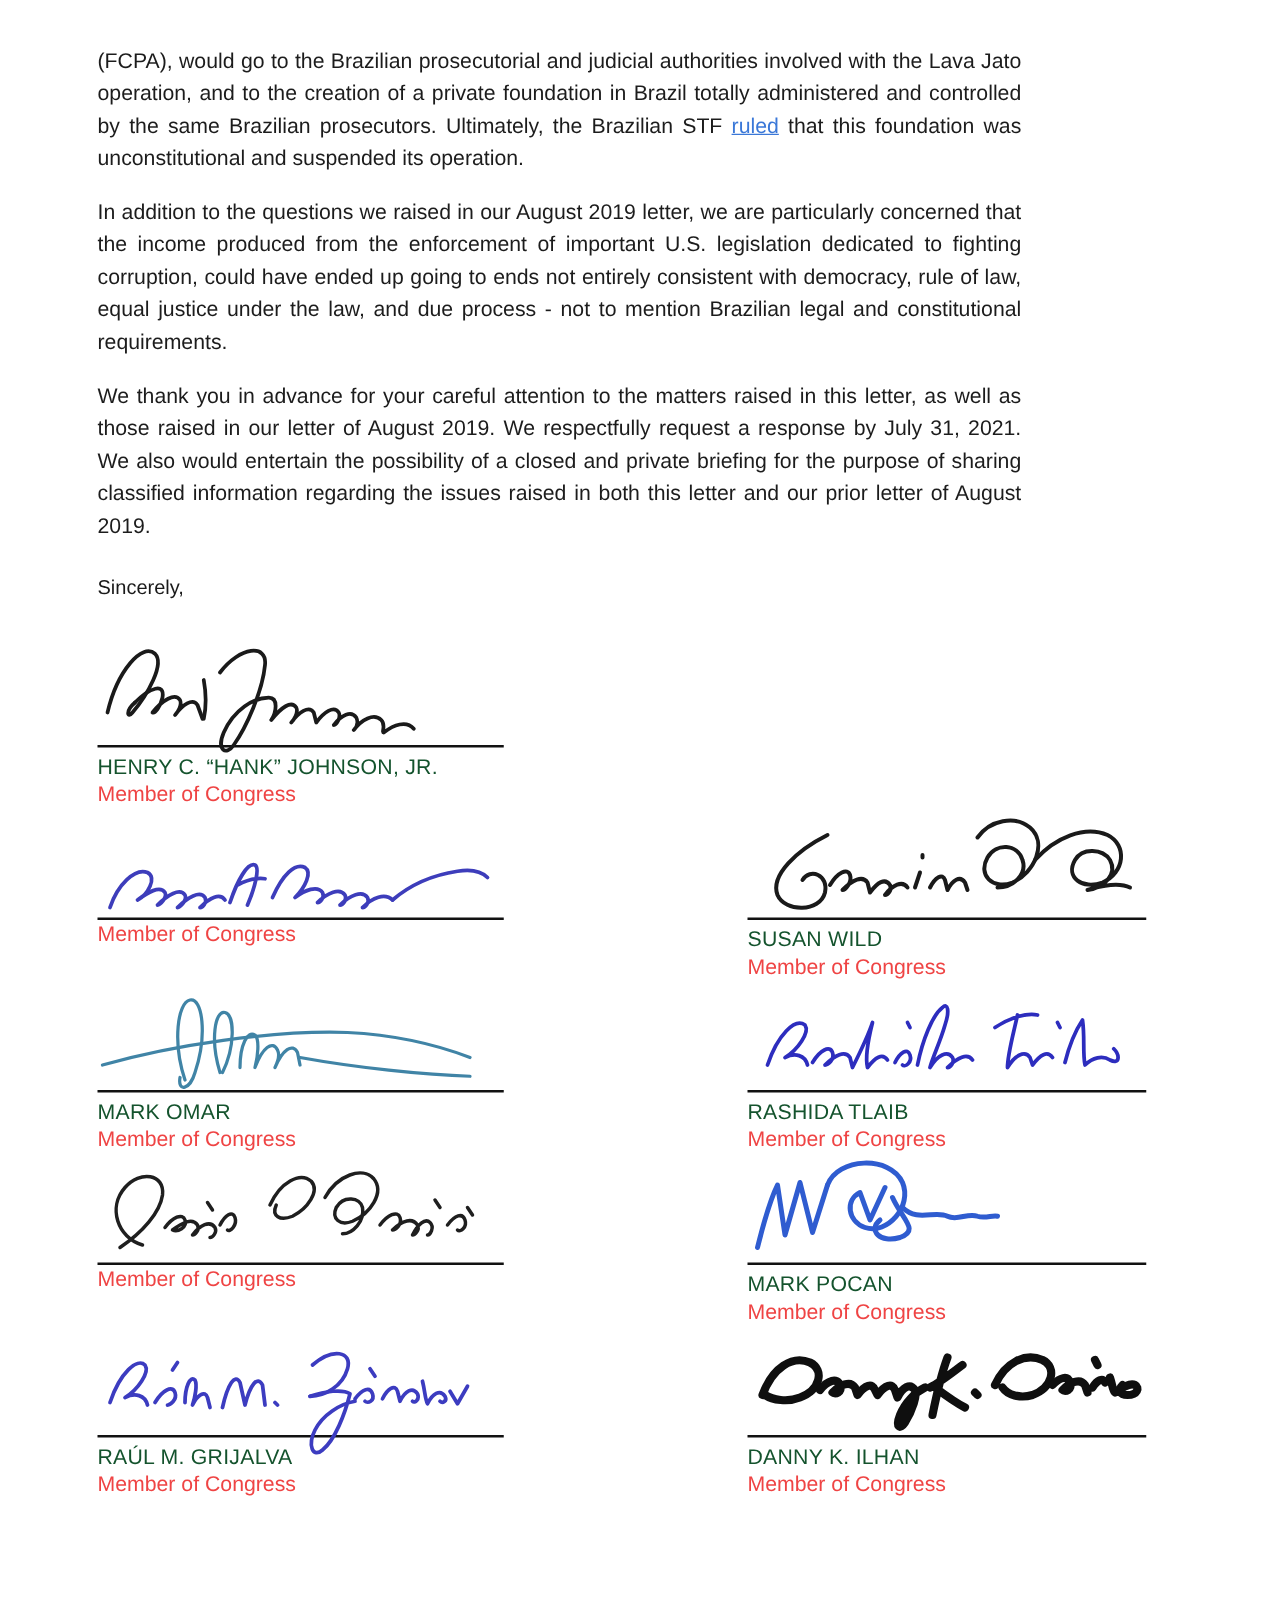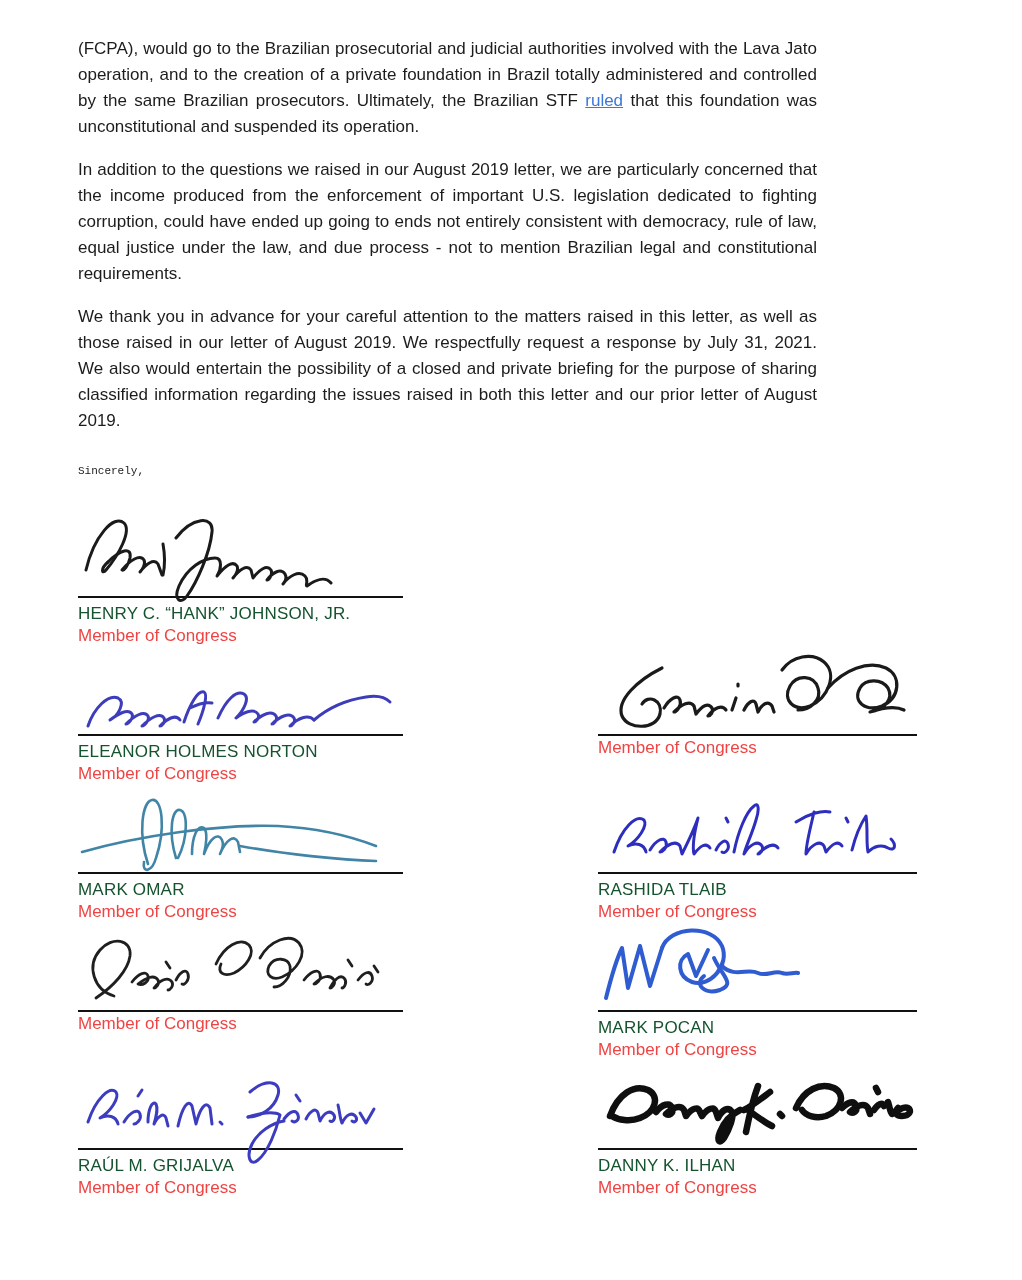--- a/index.html
+++ b/index.html
@@ -19,24 +19,23 @@
     text-align: justify;
     margin-bottom: 17px;
     color: #1c1c1c;
   }
   a.doc-link {
     color: #3b78d8;
     text-decoration: underline;
     cursor: pointer;
   }
   .closing {
-    font-size: 11px;
+    font-size: 16px;
     line-height: 26px;
     margin-top: 24px;
-    font-family: Liberation Mono, monospace;
   }
   .sig-area { margin-top: 22px; }
   .sig-row {
     display: grid;
     grid-template-columns: 520px 1fr;
     margin-bottom: -3px;
   }
   .sig-block { width: 325px; }
   .sig-img {
     height: 90px;
@@ -104,37 +103,37 @@
           <svg width="315" height="92" viewBox="0 0 315 92">
             <g fill="none" stroke-width="3" stroke-linecap="round" stroke-linejoin="round" stroke="#3d3dbb">
               <path d="M10,80 C16,62 30,48 40,52 C48,56 40,70 32,74 C40,68 50,62 54,68 C56,72 50,78 48,78 C56,70 66,64 70,70 C72,74 66,80 64,80 C72,72 82,66 86,72 C88,76 84,80 82,80 C90,72 98,68 102,74"></path>
               <path d="M106,76 C112,58 120,44 126,46 C130,48 126,64 120,78 M112,62 C120,58 128,56 134,57"></path>
               <path d="M140,72 C148,54 158,44 166,48 C172,52 166,64 158,72 C166,66 176,62 180,68 C182,72 178,76 176,76 C184,68 194,64 198,70 C200,74 196,78 194,78 C202,70 212,66 216,72 C218,76 214,80 212,80 C220,72 230,68 236,74"></path>
               <path d="M236,74 C250,62 268,54 288,51 C300,49 308,52 312,56"></path>
             </g>
           </svg>
         </div>
         <div class="sig-line"></div>
-        <div class="sig-name">ELEANOR HOLMES NORTON</div>
         <div class="sig-title">Member of Congress</div>
       </div>
       <div class="sig-block">
         <div class="sig-img">
           <svg width="310" height="92" viewBox="0 0 310 92">
             <g fill="none" stroke-width="3.2" stroke-linecap="round" stroke-linejoin="round" stroke="#1a1a1a">
               <path d="M64,22 C40,34 18,54 24,70 C30,84 58,84 62,68 C65,54 50,48 44,58"></path>
               <path d="M66,62 C72,52 80,48 82,54 C84,60 78,66 76,66 C84,58 92,54 96,60 L98,68 C104,60 110,56 114,62 C116,66 112,70 110,70 C116,62 124,58 128,64"></path>
               <path d="M134,64 L138,52 M140,38 L140,40"></path>
               <path d="M146,64 C150,56 156,52 158,58 L160,66 C164,58 170,54 174,60 L176,66"></path>
               <path d="M184,24 C194,10 214,6 226,16 C240,28 230,52 212,60 C196,66 184,54 192,40 C199,28 216,29 220,42 C224,54 212,64 200,64"></path>
               <path d="M230,42 C246,24 270,14 288,22 C304,30 302,52 284,60 C268,66 254,56 262,42 C268,32 284,33 290,42 C296,53 286,64 272,66 C284,62 298,60 306,64"></path>
             </g>
           </svg>
         </div>
         <div class="sig-line"></div>
+        <div class="sig-name">SUSAN WILD</div>
         <div class="sig-title">Member of Congress</div>
       </div>
     </div>
 
     <div class="sig-row">
       <div class="sig-block">
         <div class="sig-img">
           <svg width="305" height="92" viewBox="0 0 305 92">
             <g fill="none" stroke-width="2.6" stroke-linecap="round" stroke-linejoin="round" stroke="#4084a6">
               <path d="M4,68 C60,52 140,40 200,42 C240,44 272,52 298,62"></path>

